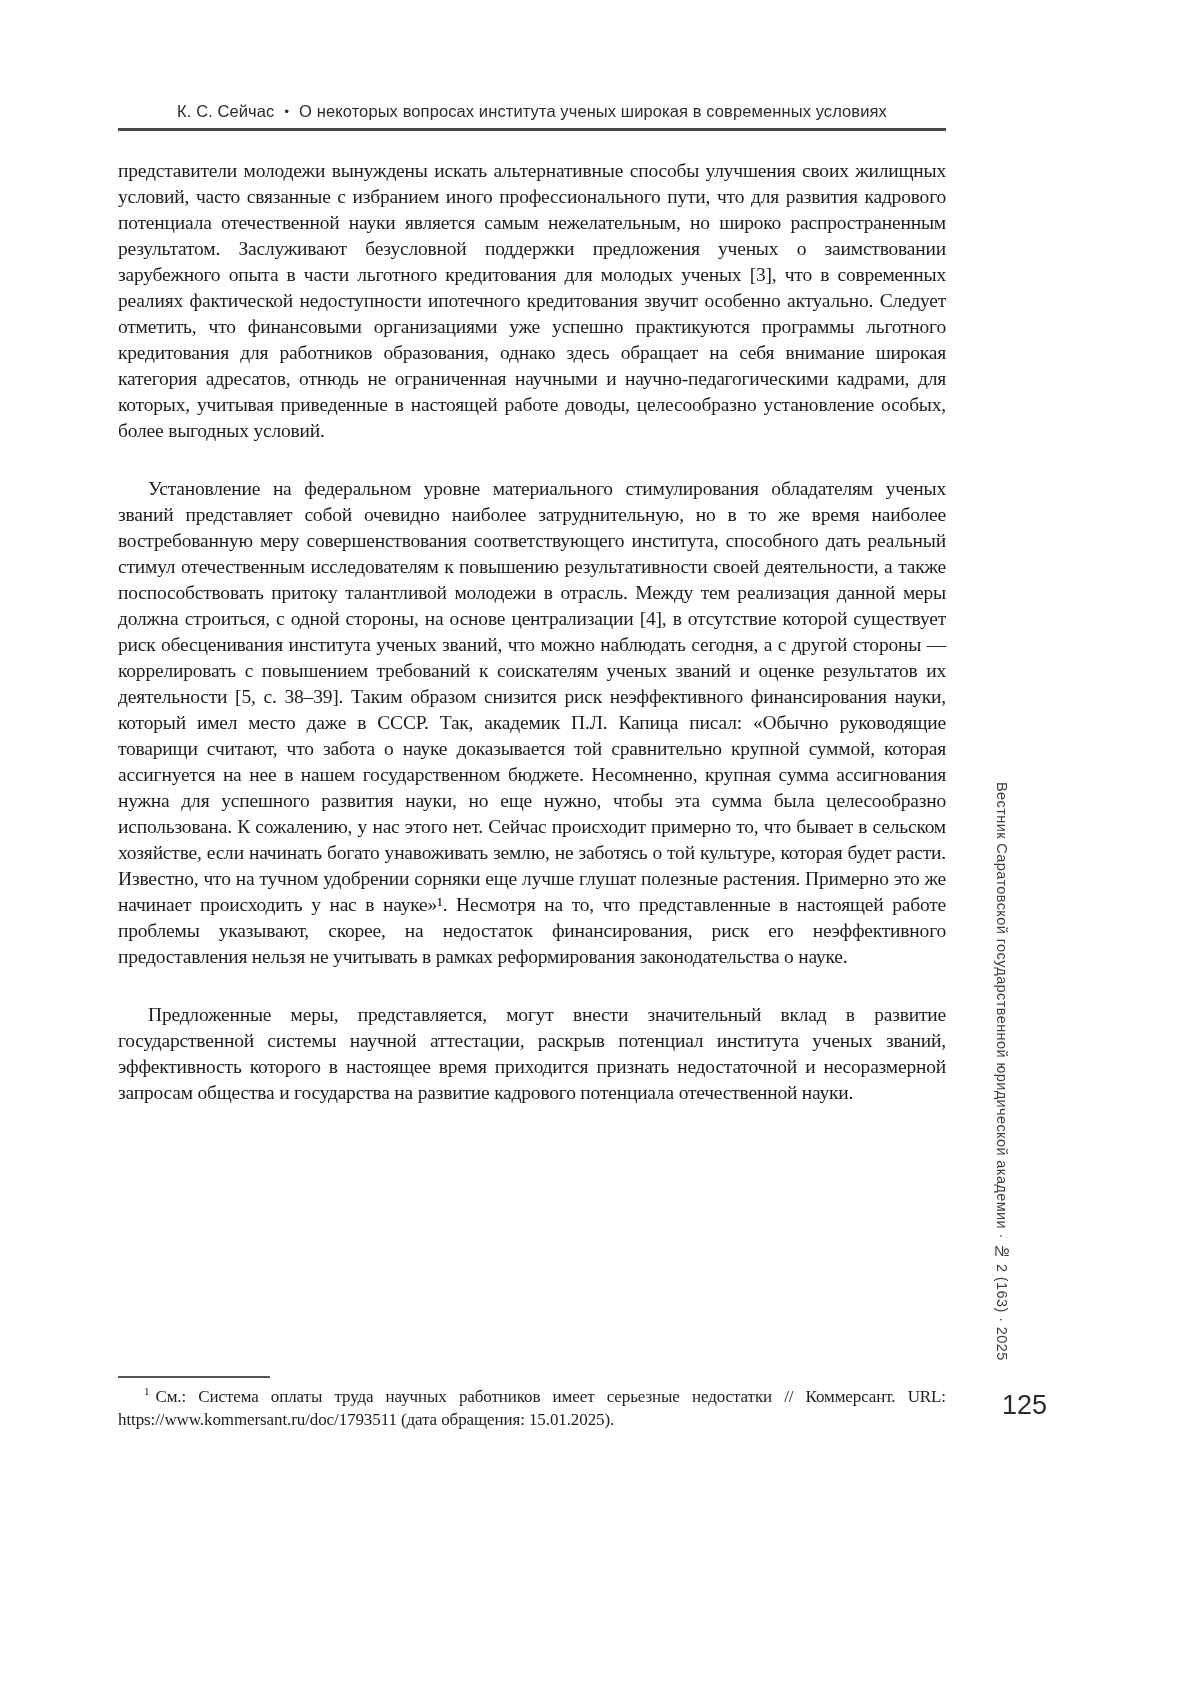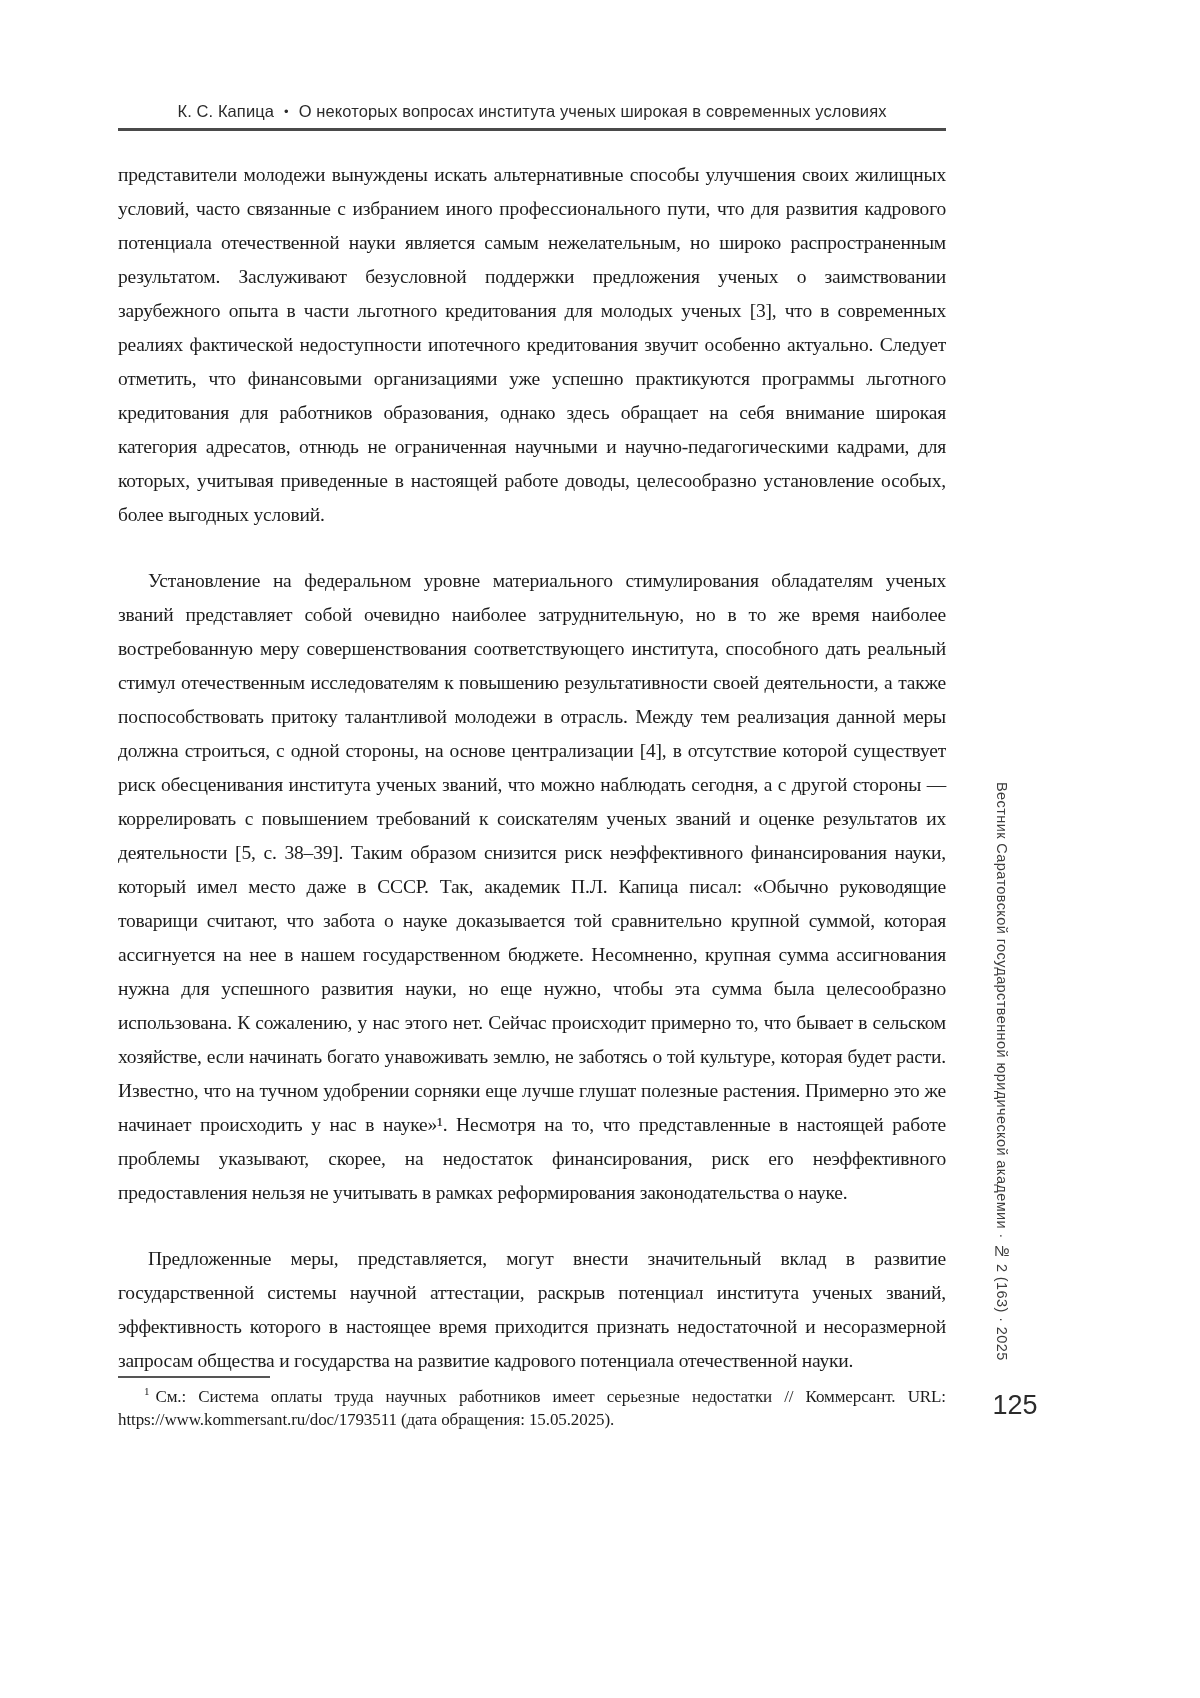--- a/index.html
+++ b/index.html
@@ -45,21 +45,21 @@
   }
 
   
   .text-column {
     position: absolute;
     left: 118px;
     top: 158px;
     width: 828px;
     text-align: justify;
     font-size: 19.5px;
-    line-height: 34px;
+    line-height: 26px;
     letter-spacing: -0.2px;
   }
   .text-column p {
     margin: 0;
     padding: 0;
   }
   .text-column p.indent {
     text-indent: 30px;
     margin-top: 32px;
   }
@@ -107,47 +107,47 @@
     line-height: 0;
     margin-right: 6px;
   }
 
   
   .page-number {
     position: absolute;
     left: 983px;
     top: 1390px;
     width: 64px;
-    text-align: center;
+    text-align: right;
     font-family: "Liberation Sans", sans-serif;
     font-size: 27px;
     color: #2b2b2b;
   }
 </style>
 </head>
 <body>
 
 <div class="page">
 
   <header class="running-head">
     <div class="head-text">
-      <span>К. С. Капица</span><span class="bullet">•</span><span>О некоторых вопросах института ученых широкая в современных условиях</span>
+      <span>К. С. Сейчас</span><span class="bullet">•</span><span>О некоторых вопросах института ученых широкая в современных условиях</span>
     </div>
     <div class="head-rule"></div>
   </header>
 
   <main class="text-column">
     <p>представители молодежи вынуждены искать альтернативные способы улучшения своих жилищных условий, часто связанные с избранием иного профессионального пути, что для развития кадрового потенциала отечественной науки является самым нежелательным, но широко распространенным результатом. Заслуживают безусловной поддержки предложения ученых о заимствовании зарубежного опыта в части льготного кредитования для молодых ученых [3], что в современных реалиях фактической недоступности ипотечного кредитования звучит особенно актуально. Следует отметить, что финансовыми организациями уже успешно практикуются программы льготного кредитования для работников образования, однако здесь обращает на себя внимание широкая категория адресатов, отнюдь не ограниченная научными и научно-педагогическими кадрами, для которых, учитывая приведенные в настоящей работе доводы, целесообразно установление особых, более выгодных условий.</p>
     <p class="indent">Установление на федеральном уровне материального стимулирования обладателям ученых званий представляет собой очевидно наиболее затруднительную, но в то же время наиболее востребованную меру совершенствования соответствующего института, способного дать реальный стимул отечественным исследователям к повышению результативности своей деятельности, а также поспособствовать притоку талантливой молодежи в отрасль. Между тем реализация данной меры должна строиться, с одной стороны, на основе централизации [4], в отсутствие которой существует риск обесценивания института ученых званий, что можно наблюдать сегодня, а с другой стороны — коррелировать с повышением требований к соискателям ученых званий и оценке результатов их деятельности [5, с. 38–39]. Таким образом снизится риск неэффективного финансирования науки, который имел место даже в СССР. Так, академик П.Л. Капица писал: «Обычно руководящие товарищи считают, что забота о науке доказывается той сравнительно крупной суммой, которая ассигнуется на нее в нашем государственном бюджете. Несомненно, крупная сумма ассигнования нужна для успешного развития науки, но еще нужно, чтобы эта сумма была целесообразно использована. К сожалению, у нас этого нет. Сейчас происходит примерно то, что бывает в сельском хозяйстве, если начинать богато унавоживать землю, не заботясь о той культуре, которая будет расти. Известно, что на тучном удобрении сорняки еще лучше глушат полезные растения. Примерно это же начинает происходить у нас в науке»¹. Несмотря на то, что представленные в настоящей работе проблемы указывают, скорее, на недостаток финансирования, риск его неэффективного предоставления нельзя не учитывать в рамках реформирования законодательства о науке.</p>
     <p class="indent">Предложенные меры, представляется, могут внести значительный вклад в развитие государственной системы научной аттестации, раскрыв потенциал института ученых званий, эффективность которого в настоящее время приходится признать недостаточной и несоразмерной запросам общества и государства на развитие кадрового потенциала отечественной науки.</p>
   </main>
 
   <aside class="spine-text">Вестник Саратовской государственной юридической академии · № 2 (163) · 2025</aside>
 
   <div class="footnote-rule"></div>
 
   <div class="footnote">
-    <p><sup>1</sup><span>См.: Система оплаты труда научных работников имеет серьезные недостатки // Коммерсант. URL: https://www.kommersant.ru/doc/1793511 (дата обращения: 15.05.2025).</span></p>
+    <p><sup>1</sup><span>См.: Система оплаты труда научных работников имеет серьезные недостатки // Коммерсант. URL: https://www.kommersant.ru/doc/1793511 (дата обращения: 15.01.2025).</span></p>
   </div>
 
   <div class="page-number">125</div>
 
 </div>
 
 </body></html>

